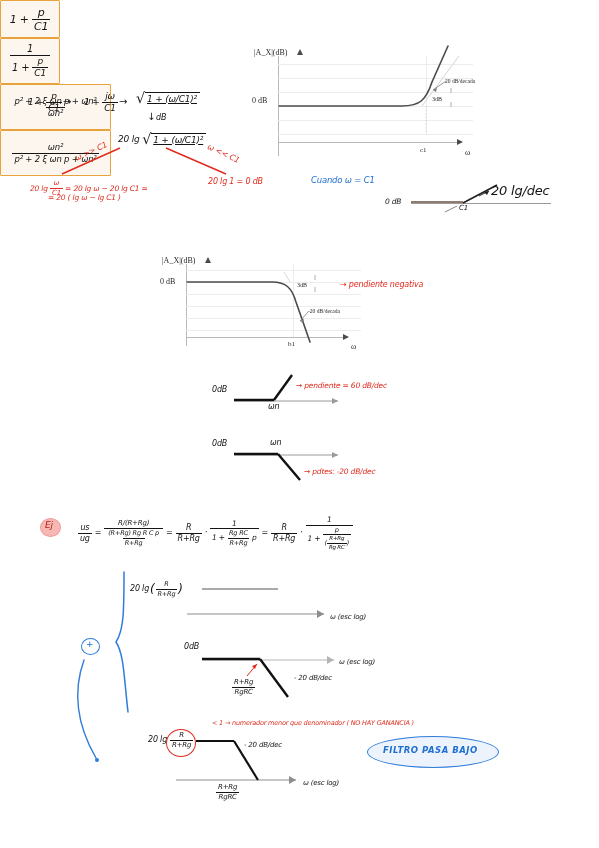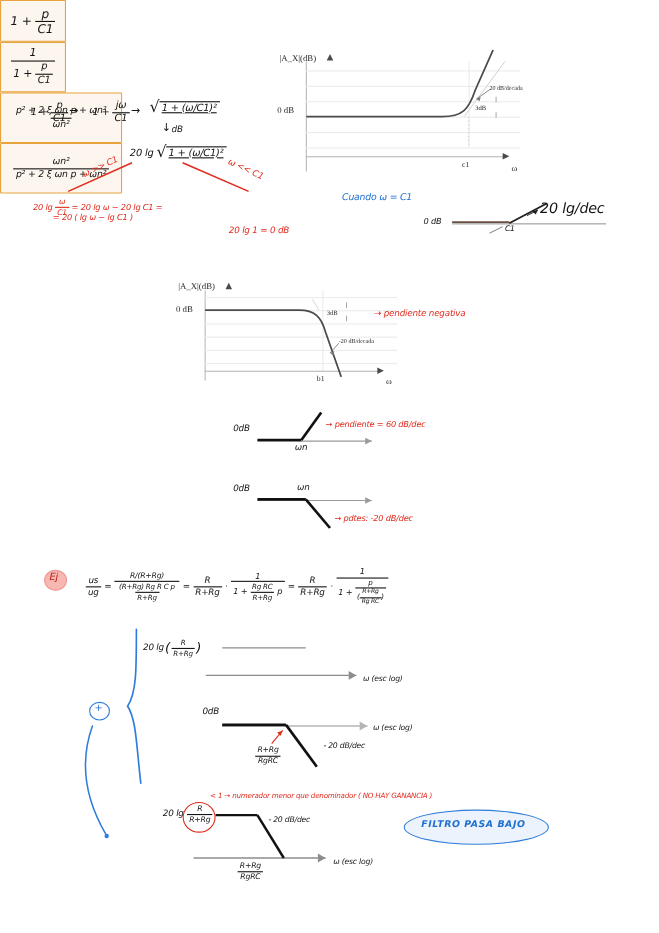--- a/index.html
+++ b/index.html
@@ -123,21 +123,21 @@
 
   <div class="abs hw hw-r" style="left:30px;top:180px;font-size:7.5px;">
     <span>20 lg</span>
     <span class="frac sm">
       <span class="num">ω</span>
       <span class="den">C1</span>
     </span>
     <span>= 20 lg ω − 20 lg C1 =</span>
   </div>
   <div class="abs hw hw-r" style="left:48px;top:194px;font-size:7.5px;">= 20 ( lg ω − lg C1 )</div>
-  <div class="abs hw hw-r" style="left:208px;top:178px;font-size:8px;margin-top:28px;">20 lg 1 = 0 dB</div>
+  <div class="abs hw hw-r" style="left:208px;top:178px;font-size:8px;">20 lg 1 = 0 dB</div>
 
   <div class="chart" style="left:252px;top:34px;width:230px;height:125px;">
     <div class="lbl" style="left:2px;top:14px;font-size:8px;">|A_X|(dB)</div>
     <div class="arrowU" style="left:45px;top:15px;"></div>
     <div class="axisY" style="left:26px;top:22px;height:100px;"></div>
 
     <div class="grid" style="left:26px;top:30px;width:195px;"></div>
     <div class="grid" style="left:26px;top:44px;width:195px;"></div>
     <div class="grid" style="left:26px;top:58px;width:195px;"></div>
     <div class="grid" style="left:26px;top:72px;width:195px;"></div>
@@ -397,21 +397,21 @@
       <span>20 lg</span>
     </div>
     <div class="abs" style="left:22px;top:14px;font-size:7px;">
       <span class="frac hw hw-b" style="font-size:7px;">
         <span class="num">R</span>
         <span class="den">R+Rg</span>
       </span>
     </div>
     <div class="ell" style="left:18px;top:11px;width:28px;height:26px;"></div>
 
-    <div class="hw hw-r abs" style="left:43px;top:2px;font-size:6.5px;">&lt; 1 → numerador menor que denominador ( NO HAY GANANCIA )</div>
+    <div class="hw hw-r abs" style="left:64px;top:2px;font-size:6.5px;">&lt; 1 → numerador menor que denominador ( NO HAY GANANCIA )</div>
 
     <svg class="abs" style="left:0;top:0;" width="340" height="86">
       <line x1="28" y1="62" x2="148" y2="62" stroke="#8d8d8d" stroke-width="1.2"></line>
       <path d="M148,62 L141,58 L141,66 Z" fill="#8d8d8d"></path>
       <line x1="48" y1="23" x2="86" y2="23" stroke="#111" stroke-width="2.2"></line>
       <line x1="86" y1="23" x2="110" y2="62" stroke="#111" stroke-width="2.2"></line>
     </svg>
 
     <div class="hw hw-b abs" style="left:96px;top:24px;font-size:7px;">- 20 dB/dec</div>
     <div class="hw hw-b abs" style="left:68px;top:66px;font-size:7px;">

